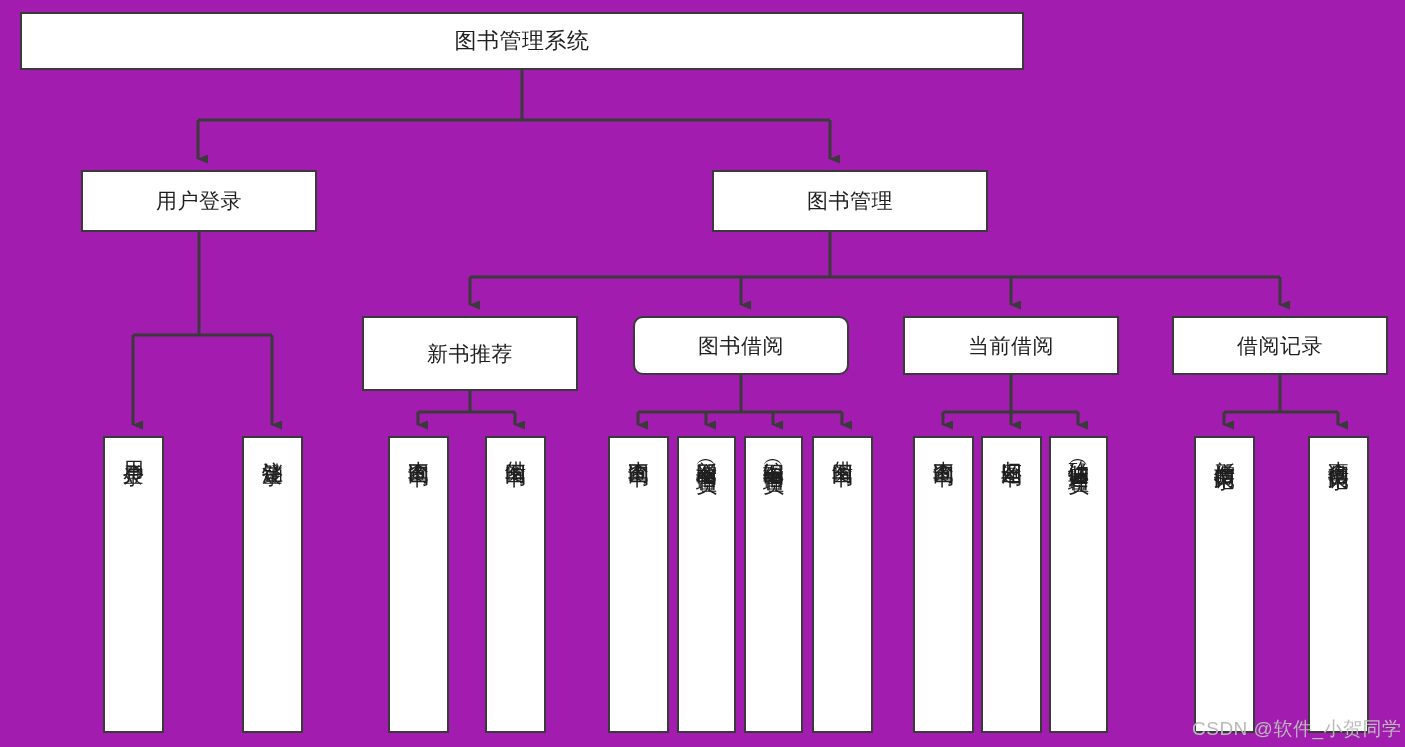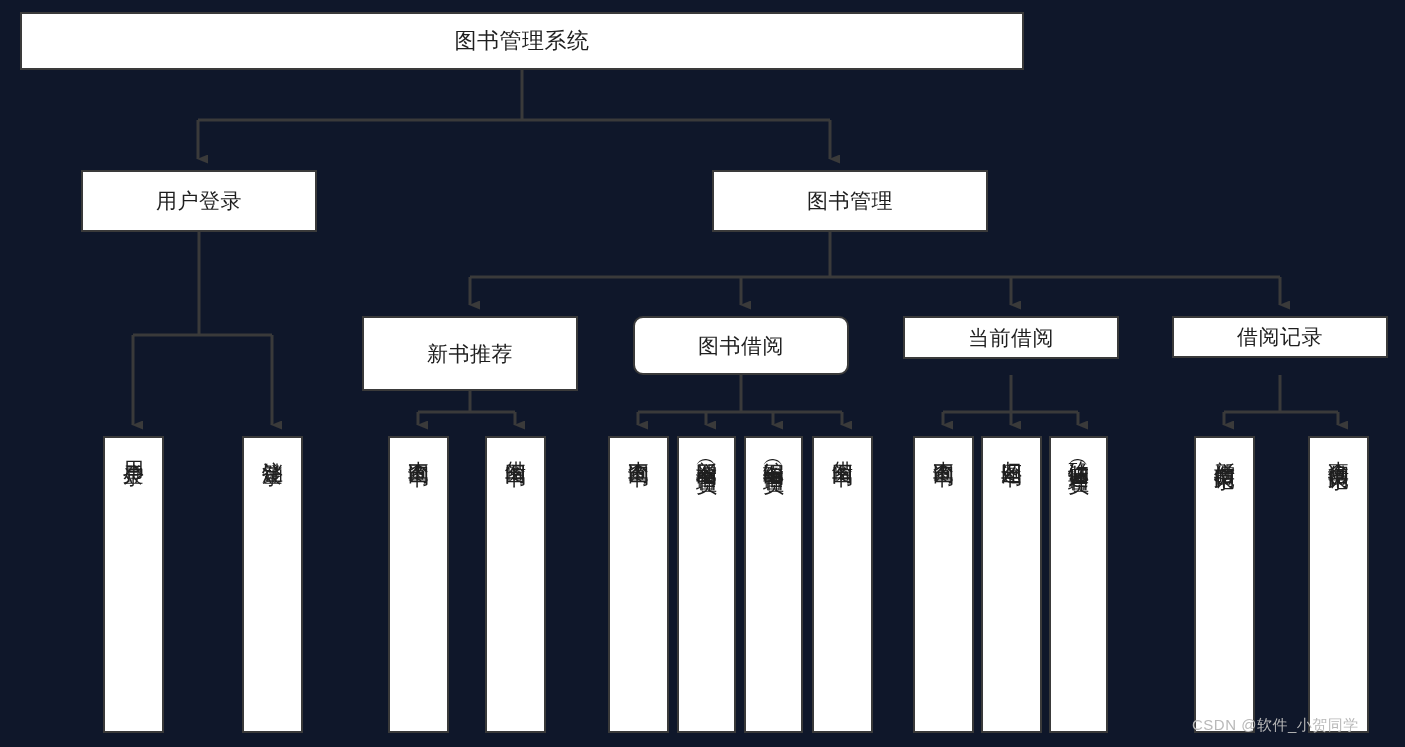--- a/index.html
+++ b/index.html
@@ -8,21 +8,21 @@
     padding: 0;
     background: #ffffff;
   }
   body {
     font-family: "Liberation Sans", "DejaVu Sans", sans-serif;
   }
   #diagram-root {
     position: relative;
     width: 1405px;
     height: 747px;
-    background: #0f172a;
+    background: #a21caf;
     overflow: hidden;
   }
   svg.edges {
     position: absolute;
     left: 0;
     top: 0;
     width: 1405px;
     height: 747px;
     pointer-events: none;
   }
@@ -58,21 +58,21 @@
     font-size: 21px;
     line-height: 1.15;
     letter-spacing: 2px;
     white-space: nowrap;
   }
   .node.root .node-label {
     font-size: 22px;
   }
   .watermark {
     position: absolute;
-    font-size: 15px;
+    font-size: 19px;
     color: #b9b9b9;
     white-space: nowrap;
     letter-spacing: 0.5px;
   }
 </style>
 </head>
 <body>
 
 <div id="diagram-root">
 
@@ -128,24 +128,24 @@
       </div>
       <div class="node horizontal level1" style="left: 712px; top: 170px; width: 276px; height: 62px; border-color: rgb(58, 58, 58);">
         <span class="node-label">图书管理</span>
       </div>
       <div class="node horizontal level2" style="left: 362px; top: 316px; width: 216px; height: 75px; border-color: rgb(58, 58, 58);">
         <span class="node-label">新书推荐</span>
       </div>
       <div class="node horizontal level2" style="left: 633px; top: 316px; width: 216px; height: 59px; border-color: rgb(58, 58, 58); border-radius: 10px;">
         <span class="node-label">图书借阅</span>
       </div>
-      <div class="node horizontal level2" style="left: 903px; top: 316px; width: 216px; height: 43px; border-color: rgb(58, 58, 58);">
+      <div class="node horizontal level2" style="left: 903px; top: 316px; width: 216px; height: 59px; border-color: rgb(58, 58, 58);">
         <span class="node-label">当前借阅</span>
       </div>
-      <div class="node horizontal level2" style="left: 1172px; top: 316px; width: 216px; height: 42px; border-color: rgb(58, 58, 58);">
+      <div class="node horizontal level2" style="left: 1172px; top: 316px; width: 216px; height: 59px; border-color: rgb(58, 58, 58);">
         <span class="node-label">借阅记录</span>
       </div>
       <div class="node vertical leaf" style="left: 103px; top: 436px; width: 61px; height: 297px; border-color: rgb(58, 58, 58);">
         <span class="node-label">用户登录</span>
       </div>
       <div class="node vertical leaf" style="left: 242px; top: 436px; width: 61px; height: 297px; border-color: rgb(58, 58, 58);">
         <span class="node-label">注销登录</span>
       </div>
       <div class="node vertical leaf" style="left: 388px; top: 436px; width: 61px; height: 297px; border-color: rgb(58, 58, 58);">
         <span class="node-label">查询图书</span>

